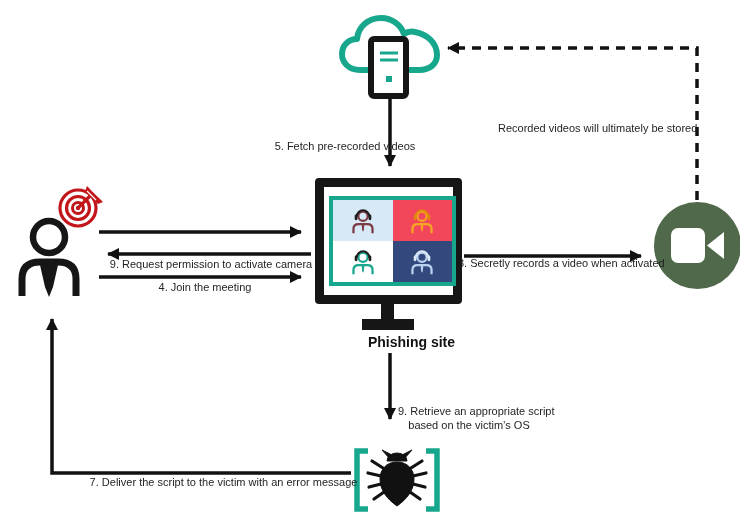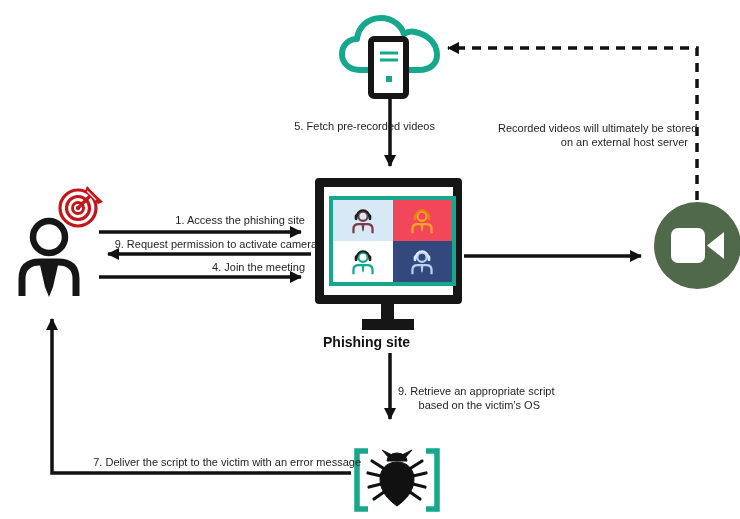--- a/index.html
+++ b/index.html
@@ -1,23 +1,23 @@
 <!DOCTYPE html>
 <html><head>
 <meta charset="utf-8">
 <style>
   html,body{margin:0;padding:0;}
   body{font-family:"Liberation Sans",sans-serif;background:#fff;}
   #canvas{position:relative;width:740px;height:519px;background:#ffffff;overflow:hidden;}
   .abs{position:absolute;}
   .lbl{position:absolute;font-size:11px;color:#1f1f1f;line-height:1.3;white-space:nowrap;}
-  .lbl.center{text-align:right;}
+  .lbl.center{text-align:center;margin-top:20px;}
   .lbl.right{text-align:right;}
   .lbl .ln{display:block;white-space:nowrap;}
-  .node-title{position:absolute;font-size:14px;font-weight:bold;color:#111;text-align:left;white-space:nowrap;}
+  .node-title{position:absolute;font-size:14px;font-weight:bold;color:#111;text-align:right;white-space:nowrap;}
   
   .monitor-frame{position:absolute;left:315px;top:178px;width:129px;height:108px;
     border:9px solid #161616;border-radius:4px;background:#ffffff;}
   .call-grid{position:absolute;left:329px;top:196px;width:119px;height:82px;
     border:4px solid #17A78D;background:#fff;display:grid;grid-template-columns:1fr 1fr;grid-template-rows:1fr 1fr;}
   .tile{display:flex;align-items:center;justify-content:center;}
   .tile svg{width:30px;height:26px;}
   .stand-neck{position:absolute;left:381px;top:304px;width:13px;height:17px;background:#161616;}
   .stand-base{position:absolute;left:362px;top:319px;width:52px;height:11px;background:#161616;}
   
@@ -155,29 +155,28 @@
       </g>
     </g>
   </svg>
 
   <div class="lbl center" style="left:255px;top:119px;width:180px;">
     <span class="ln">5. Fetch pre-recorded videos</span>
   </div>
 
   <div class="lbl right" style="left:498px;top:121px;width:190px;">
     <span class="ln">Recorded videos will ultimately be stored</span>
-    <span class="ln">on an external host server</span>
   </div>
 
-  <div class="lbl center" style="left:105px;top:213px;width:200px;">1. Access the phishing site</div>
 
   <div class="lbl center" style="left:105px;top:237px;width:212px;">9. Request permission to activate camera</div>
 
   <div class="lbl center" style="left:105px;top:260px;width:200px;">4. Join the meeting</div>
 
+  <div class="lbl center" style="left:458px;top:236px;width:198px;">3. Secretly records a video when activated</div>
 
   <div class="lbl center" style="left:398px;top:384px;width:142px;">
     <span class="ln">9. Retrieve an appropriate script</span>
     <span class="ln">based on the victim’s OS</span>
   </div>
 
   <div class="lbl center" style="left:86px;top:455px;width:275px;">7. Deliver the script to the victim with an error message</div>
 
 </div>
 

